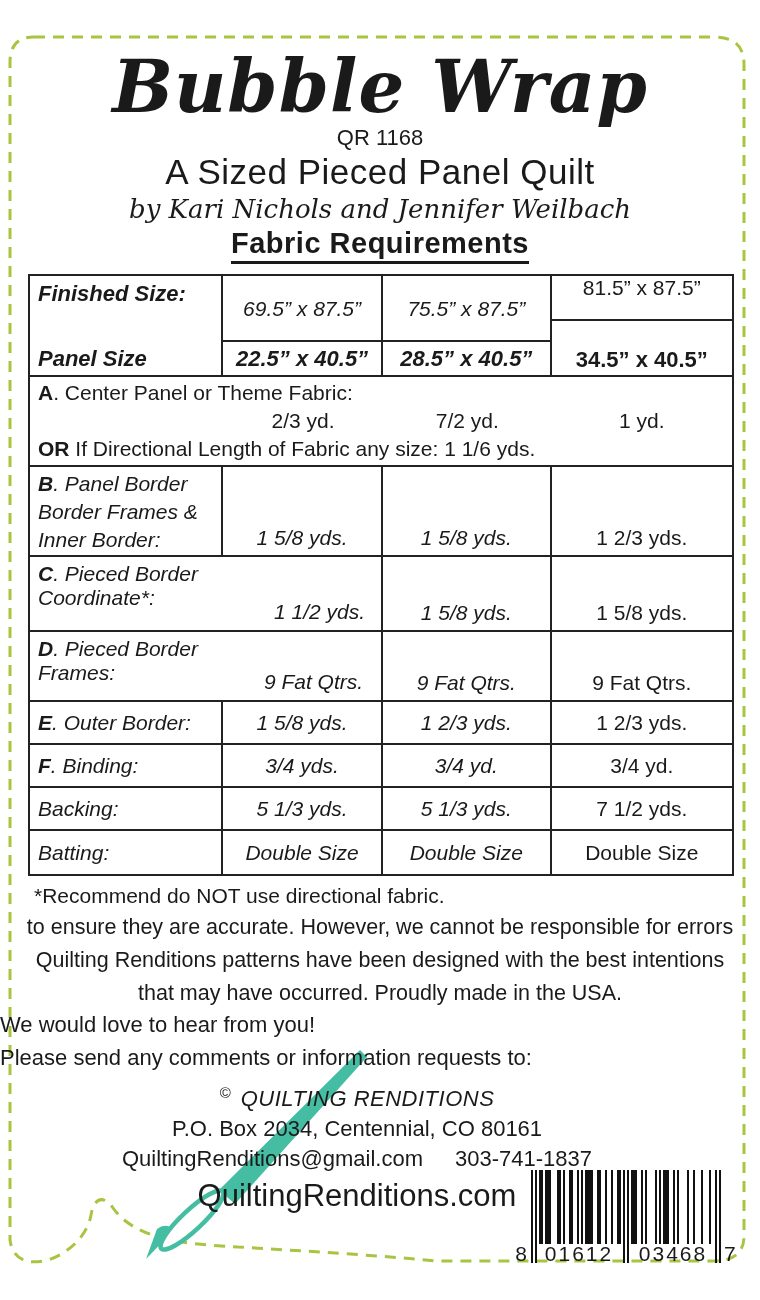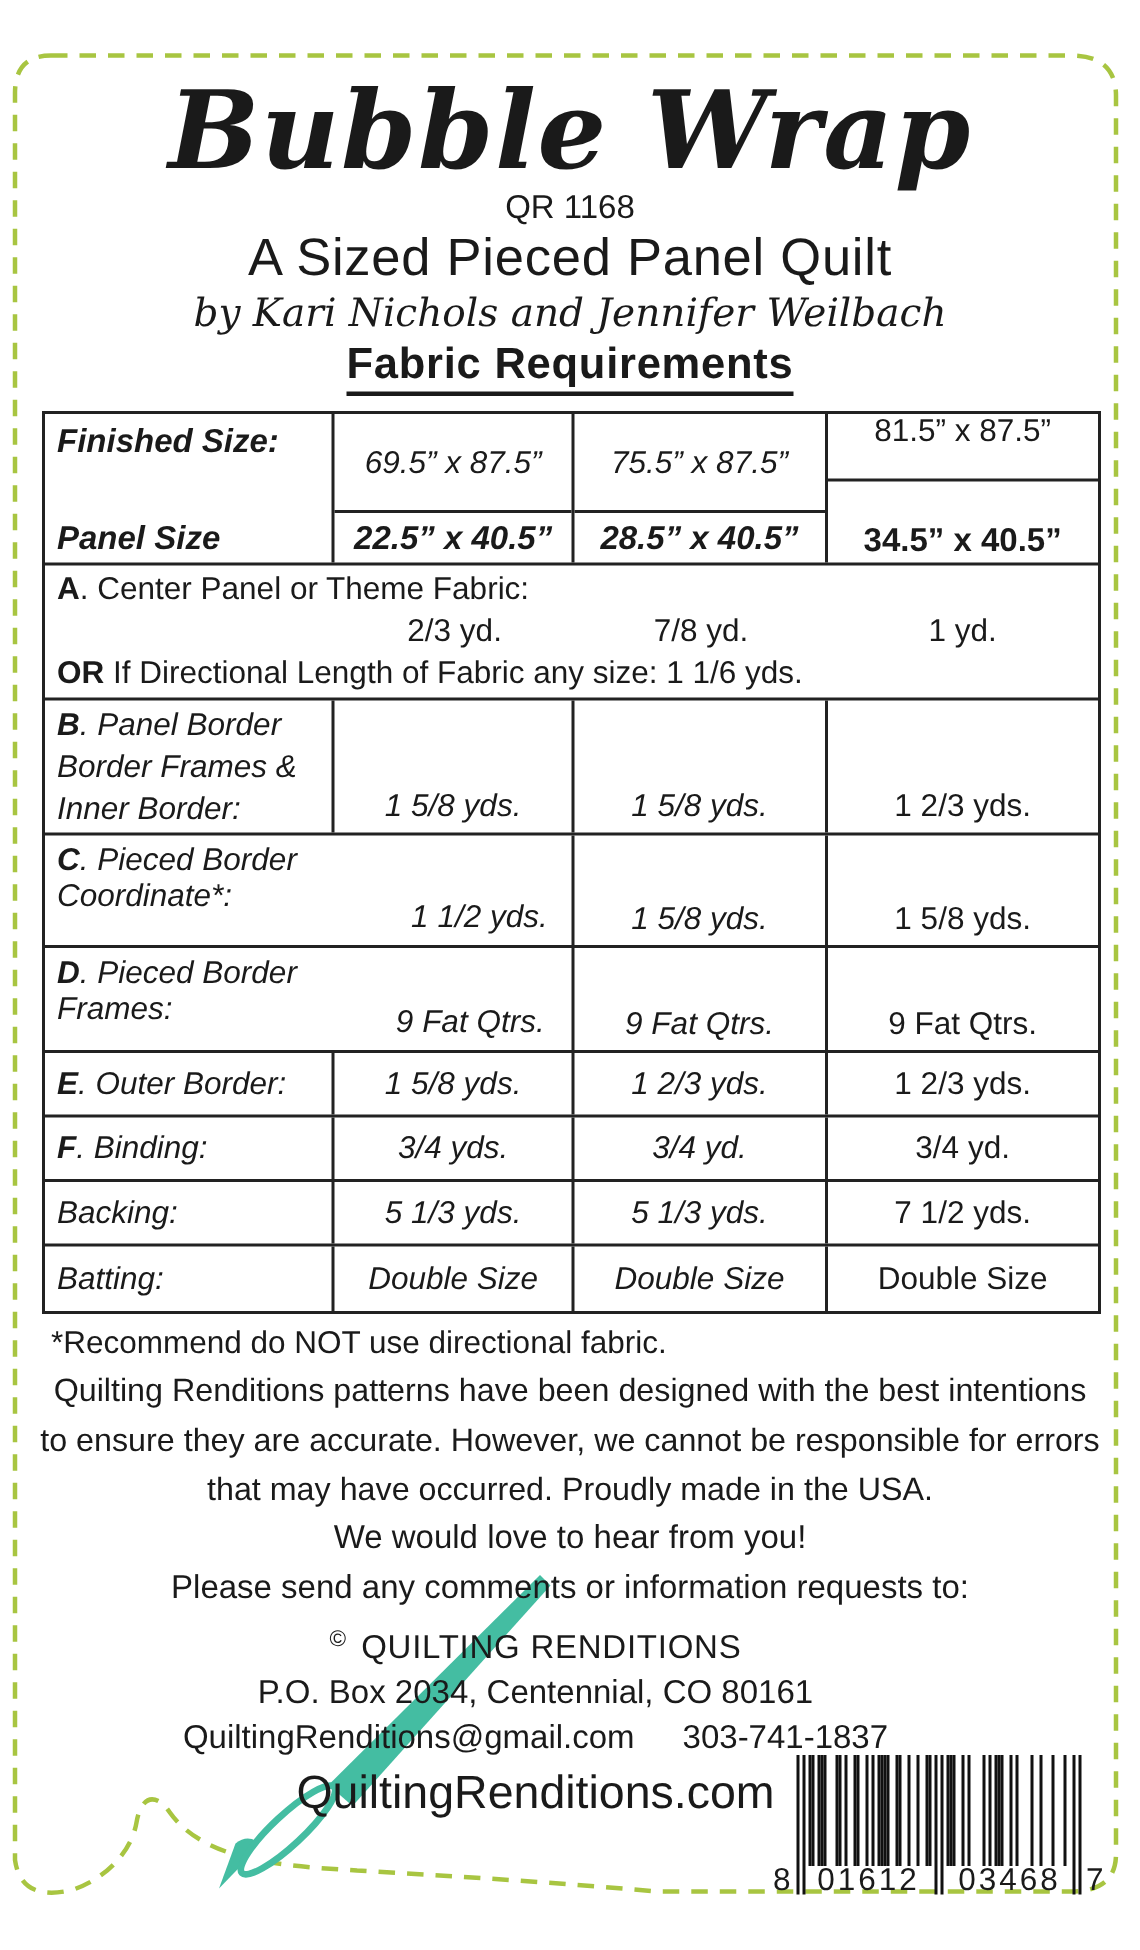--- a/index.html
+++ b/index.html
@@ -57,26 +57,26 @@
             justify-content:center; }
   .ldspan .v1wrap { align-self:flex-end; width:46%; text-align:center; padding-bottom:6px; }
 
   .srow { height:43px; }
   .slabel { width:27.5%; display:flex; align-items:center; padding-left:8px; }
   .svcell { display:flex; align-items:center; justify-content:center; }
 
   
   .footnote { top:872px; left:34px; font-size:21px; }
   .disclaimer { top:899px; left:0; width:760px; text-align:center; font-size:21.5px; line-height:33px; }
-  .invite { top:996px; left:0; width:760px; text-align:center; font-size:22px; line-height:33px; }
+  .invite { top:996px; left:0; width:760px; font-size:22px; line-height:33px; }
 
   
   .contact { top:1066px; left:0; width:714px; text-align:center; line-height:30px; font-size:22px; }
   .copy { font-size:15px; vertical-align:8px; margin-right:10px; }
-  .company { letter-spacing:0.5px; }
+  .company { letter-spacing:0.5px;font-style:italic; }
   .phone { margin-left:32px; }
   .website { font-size:31px; margin-top:4px; line-height:36px; }
 
   
   .barcode { top:1158px; left:531px; width:210px; height:100px; }
   .bars { position:absolute; left:0; top:0; width:192px; height:93px; }
   .bar { position:absolute; top:0; width:2px; height:74px; background:#111; }
   .bar.tall { height:93px; }
   .bdigit { position:absolute; top:72px; font-size:21px; }
   .bd-left { left:-26px; width:22px; text-align:right; }
@@ -126,21 +126,21 @@
       <div class="hsize">81.5” x 87.5”</div>
       <div class="hpanel">34.5” x 40.5”</div>
     </div>
   </div>
 
   <div class="trow rowA">
     <div class="l1"><span class="b">A</span><span>. Center Panel or Theme Fabric:</span></div>
     <div class="valline">
       <div class="sp"></div>
       <div class="v1">2/3 yd.</div>
-      <div class="v2">7/8 yd.</div>
+      <div class="v2">7/2 yd.</div>
       <div class="v3">1 yd.</div>
     </div>
     <div class="l3"><span class="b">OR</span><span> If Directional Length of Fabric any size:  1 1/6 yds.</span></div>
   </div>
 
   <div class="trow rowB">
     <div class="blabel cell-r">
       <span class="b">B</span><span>. Panel Border</span><br>
       <span>Border Frames &amp;</span><br>
       <span>Inner Border:</span>
@@ -197,22 +197,22 @@
     <div class="slabel cell-r">Batting:</div>
     <div class="svcell vc1 cell-r">Double Size</div>
     <div class="svcell vc2 cell-r">Double Size</div>
     <div class="svcell vc3">Double Size</div>
   </div>
 </div>
 
 <div class="layer footnote">*Recommend do NOT use directional fabric.</div>
 
 <div class="layer disclaimer">
+  <div>to ensure they are accurate. However, we cannot be responsible for errors</div>
   <div>Quilting Renditions patterns have been designed with the best intentions</div>
-  <div>to ensure they are accurate. However, we cannot be responsible for errors</div>
   <div>that may have occurred. Proudly made in the USA.</div>
 </div>
 
 <div class="layer invite">
   <div>We would love to hear from you!</div>
   <div>Please send any comments or information requests to:</div>
 </div>
 
 <div class="layer contact">
   <div>

